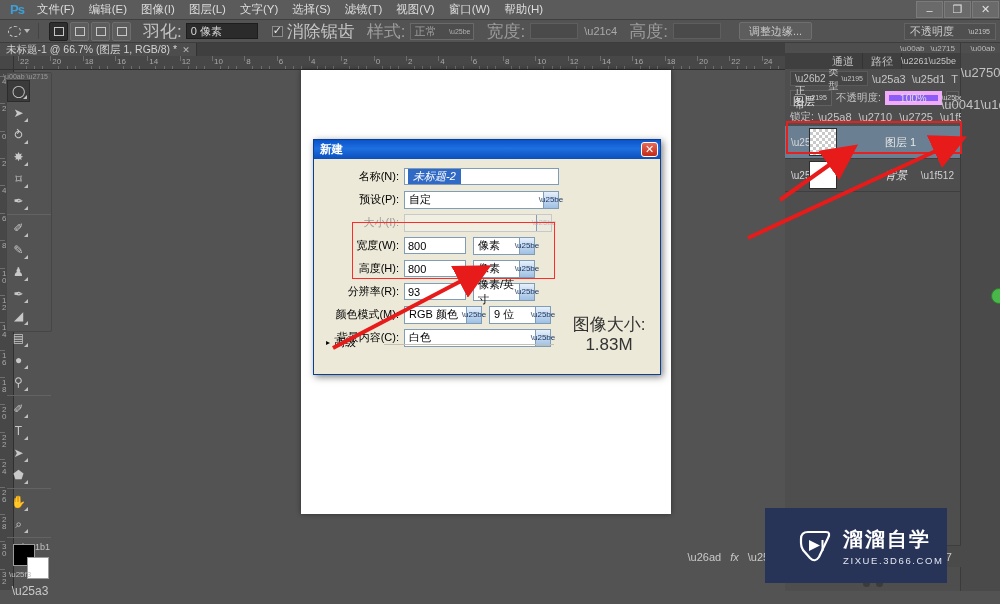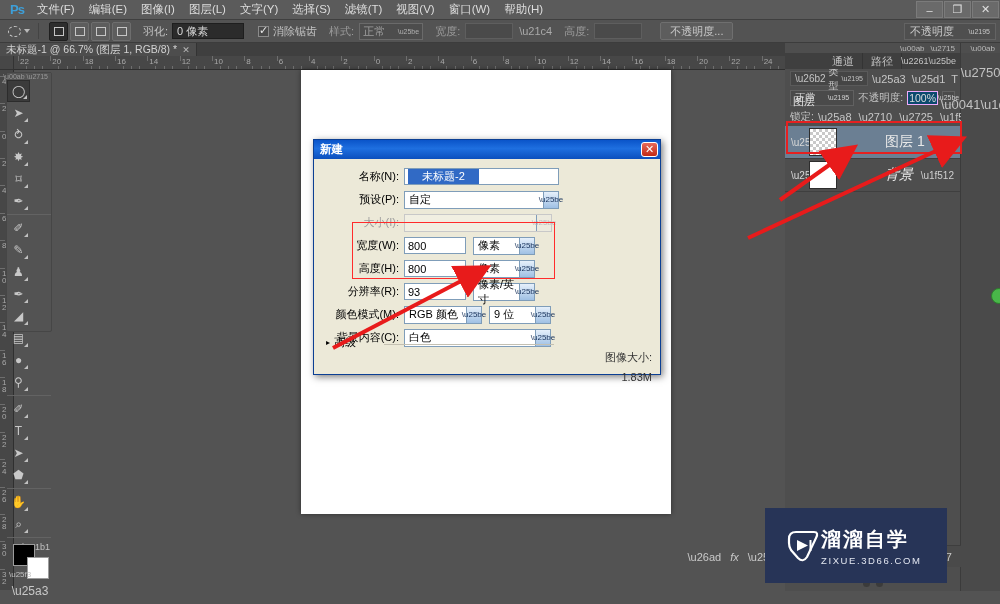--- a/index.html
+++ b/index.html
@@ -46,21 +46,21 @@
   .marquee-ico{width:13px;height:11px;border:1px dashed #c9c9c9;border-radius:50%;}
   .tri{width:0;height:0;border-left:3px solid transparent;border-right:3px solid transparent;border-top:4px solid #b9b9b9;margin-left:3px;}
   .ob-sep{width:1px;height:16px;background:#444;margin:0 6px;}
   .ob-btns{display:flex;gap:2px;margin-left:4px;}
   .ob-btn{
     width:19px;height:19px;background:#5d5d5d;border:1px solid #6e6e6e;border-radius:2px;
     display:flex;align-items:center;justify-content:center;
   }
   .ob-btn.active{background:#2e2e2e;border-color:#1f1f1f;}
   .ob-btn i{display:block;width:10px;height:9px;border:1px solid #c6c6c6;}
-  .ob-label{margin-left:12px;color:#c3c3c3;font-size:11px;white-space:nowrap;}
+  .ob-label{margin-left:12px;color:#c3c3c3;font-size:17px;white-space:nowrap;}
   .ob-input{
     margin-left:4px;height:16px;background:#2b2b2b;border:1px solid #1e1e1e;color:#d7d7d7;
     font-size:11px;padding:0 4px;display:flex;align-items:center;
   }
   .ob-check{display:flex;align-items:center;margin-left:14px;gap:4px;}
   .chk{width:11px;height:11px;background:#4a4a4a;border:1px solid #8b8b8b;position:relative;}
   .chk:after{content:"\2713";position:absolute;left:0px;top:-3px;font-size:11px;color:#e8e8e8;}
   .ob-select{
     margin-left:5px;height:17px;min-width:58px;background:#4d4d4d;border:1px solid #6a6a6a;
     display:flex;align-items:center;justify-content:space-between;padding:0 3px;color:#9e9e9e;font-size:11px;
@@ -165,37 +165,37 @@
     flex:1;height:15px;background:#454545;border:1px solid #5a5a5a;display:flex;align-items:center;gap:3px;padding:0 4px;
     font-size:10px;color:#c4c4c4;
   }
   .ico-row{display:flex;align-items:center;gap:6px;color:#c6c6c6;font-size:11px;}
   .blend{
     width:86px;height:16px;background:#4a4a4a;border:1px solid #616161;display:flex;align-items:center;
     justify-content:space-between;padding:0 4px;font-size:10.5px;color:#d3d3d3;
   }
   .lbl{font-size:10.5px;color:#c4c4c4;white-space:nowrap;}
   .numfield{
-    background:#0c4a6e;border:1px solid #f0abfc;color:#dcdcdc;font-size:10.5px;padding:0 1px;height:14px;
+    background:#8b5cf6;border:4px solid #f0abfc;color:#dcdcdc;font-size:10.5px;padding:0 11px;height:14px;
     display:flex;align-items:center;
   }
   .mini-arrow{width:13px;height:14px;background:#4a4a4a;border:1px solid #616161;display:flex;align-items:center;justify-content:center;font-size:7px;color:#cfcfcf;}
   .layer{
     height:33px;display:flex;align-items:center;gap:6px;padding:0 6px;border-bottom:1px solid #3f3f3f;
   }
   .layer.selected{background:#6b7f93;}
   .eye{width:12px;font-size:10px;color:#d8d8d8;text-align:center;}
   .thumb{width:28px;height:28px;border:1px solid #2d2d2d;background:#fff;}
   .thumb.checker{
     background-image:
       linear-gradient(45deg,#c9c9c9 25%,transparent 25%,transparent 75%,#c9c9c9 75%),
       linear-gradient(45deg,#c9c9c9 25%,#fff 25%,#fff 75%,#c9c9c9 75%);
     background-size:6px 6px;background-position:0 0,3px 3px;
   }
-  .layer-name{flex:1;font-size:14px;color:#e8e8e8;padding-left:42px;}
+  .layer-name{flex:1;font-size:11px;color:#e8e8e8;padding-left:42px;}
   .lock-ico{font-size:10px;color:#cfcfcf;}
   .layers-bottom{
     position:absolute;left:0;bottom:24px;width:176px;height:22px;background:#4a4a4a;border-top:1px solid #3e3e3e;
     display:flex;align-items:center;justify-content:flex-end;gap:9px;padding-right:9px;color:#c9c9c9;font-size:11px;
   }
   .vdock-ico{
     width:26px;height:26px;margin:6px auto 0;display:flex;align-items:center;justify-content:center;
     color:#c2c2c2;font-size:13px;
   }
   .dots{position:absolute;left:0;bottom:4px;width:176px;display:flex;justify-content:center;gap:6px;}
@@ -238,62 +238,62 @@
     display:flex;align-items:center;justify-content:center;
   }
   .dlg-body{position:relative;height:217px;padding:8px 8px 0 8px;}
   .frow{display:flex;align-items:center;height:19px;margin-bottom:4px;}
   .flabel{width:82px;text-align:right;padding-right:5px;font-size:11px;color:#000;white-space:nowrap;}
   .flabel.dim{color:#9c9c9c;}
   .finput{
     height:17px;background:#fff;border:1px solid #7f9db9;display:flex;align-items:center;padding:0 3px;
     font-size:11px;color:#000;
   }
-  .sel-text{background:#316ac5;color:#fff;padding:0 14px;}
+  .sel-text{background:#316ac5;color:#fff;padding:0 5px;font-style:italic;}
   .fselect{
     height:18px;background:#fff;border:1px solid #7f9db9;display:flex;align-items:center;
     justify-content:space-between;padding:0 0 0 4px;font-size:11px;color:#000;
   }
   .fselect.dim{background:#f1efe2;color:#acacac;border-color:#c8c8c8;}
   .arrowbtn{
     width:15px;height:16px;background:linear-gradient(180deg,#e6f0fb,#9fc0e4);
     border-left:1px solid #7f9db9;display:flex;align-items:center;justify-content:center;
     font-size:8px;color:#19335c;
   }
   .arrowbtn.dim{background:#eceade;color:#bdbdbd;}
   .btn{
     height:20px;background:linear-gradient(180deg,#fdfdfb,#e3e1d4);
     border:1px solid #7b7b6e;border-radius:3px;display:flex;align-items:center;justify-content:center;
     font-size:11px;color:#000;
   }
   .btn.primary{border:2px solid #2f5fa8;}
   .btn.dim{color:#a9a9a9;background:#eeece0;border-color:#c3c0b3;}
   .dlg-btns{position:absolute;right:8px;top:22px;width:86px;display:flex;flex-direction:column;gap:7px;}
   .imgsize{
-    position:absolute;right:8px;top:188px;width:86px;text-align:right;font-size:11px;color:#333;line-height:20px;
+    position:absolute;right:8px;top:156px;width:86px;text-align:center;font-size:17px;color:#333;line-height:20px;
   }
   .advanced{
     position:absolute;left:12px;bottom:26px;display:flex;align-items:center;gap:4px;color:#000;font-size:11px;
   }
   .adv-ar{font-size:8px;}
   .adv-line{position:absolute;left:70px;bottom:31px;width:170px;height:1px;background:#c4c0b2;}
   .red-outline{
     position:absolute;left:352px;top:222px;width:203px;height:57px;border:1px solid #ff2b2b;pointer-events:none;
   }
 
   
   .arrow-svg{position:absolute;left:0;top:0;width:1000px;height:604px;pointer-events:none;}
   .layer-red-box{
     position:absolute;left:786px;top:121px;width:176px;height:33px;border:2px solid #e62020;
   }
 
   
   .watermark{
     position:absolute;left:765px;top:508px;width:182px;height:75px;background:#273457;
-    display:flex;align-items:center;padding-left:18px;
+    display:flex;align-items:center;gap:10px;padding-left:30px;
   }
   .wm-logo{
     width:38px;height:38px;position:relative;
   }
   .wm-text{display:flex;flex-direction:column;gap:2px;}
   .wm-t1{color:#fff;font-size:20px;letter-spacing:2px;font-weight:bold;}
   .wm-t2{color:#e2e6f0;font-size:9.5px;letter-spacing:1.6px;}
 </style>
 </head>
 <body>
@@ -348,21 +348,21 @@
     <div class="ob-label" style="color:#9b9b9b">样式:</div>
     <div class="ob-select" style="width:64px">
       <span>正常</span>
       <span class="ar">\u25be</span>
     </div>
     <div class="ob-label" style="color:#9b9b9b">宽度:</div>
     <div class="ob-text"></div>
     <div class="ob-swap">\u21c4</div>
     <div class="ob-label" style="color:#9b9b9b">高度:</div>
     <div class="ob-text"></div>
-    <div class="ob-refine">不透明度...</div>
+    <div class="ob-refine">调整边缘...</div>
   </div>
   <div class="workspace">
     <span>不透明度</span>
     <span style="font-size:7px">\u2195</span>
   </div>
 
   <div class="doctabbar">
     <div class="doctab">
       <span>未标题-1 @ 66.7% (图层 1, RGB/8) *</span>
       <span class="x">✕</span>

